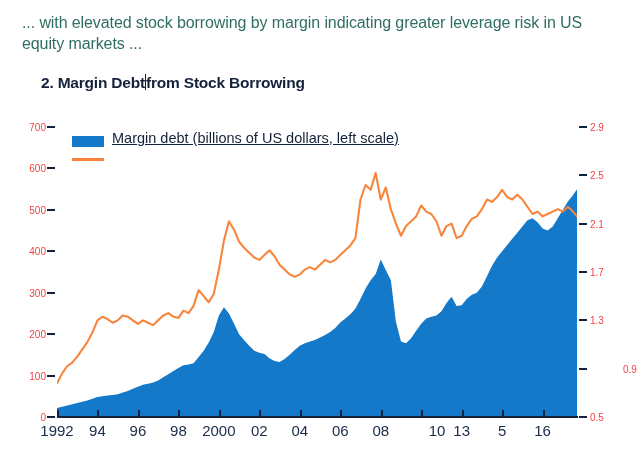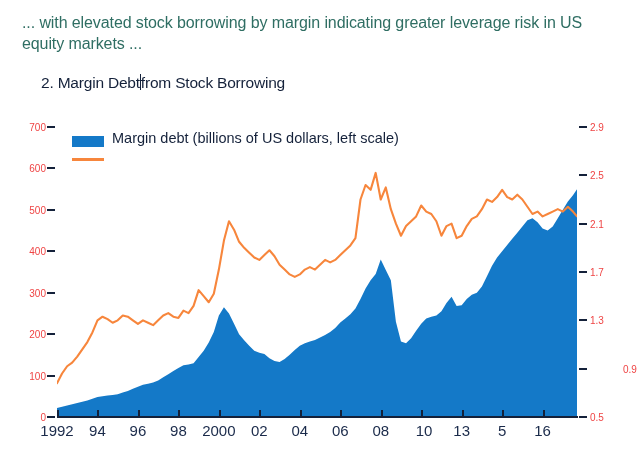--- a/index.html
+++ b/index.html
@@ -36,21 +36,21 @@
   }
 
   
   #chart-title-row {
     position: absolute;
     left: 41px;
     top: 72px;
     display: flex;
     align-items: baseline;
     font-size: 15.5px;
-    font-weight: normal;
+    font-weight: bold;
     color: #14213a;
     letter-spacing: -0.2px;
     white-space: pre;
   }
   #chart-title-row .caret {
     display: inline-block;
     width: 1px;
     height: 16px;
     background: #14213a;
     margin: 0 0px;
@@ -155,20 +155,21 @@
     position: absolute;
     left: 72px;
     top: 17px;
     font-size: 14.5px;
     color: #14213a;
   }
   .legend-row {
     display: flex;
     align-items: flex-start;
     margin-bottom: 3px;
+    text-decoration: underline;
   }
   .legend-swatch-wrap {
     width: 40px;
     flex: 0 0 40px;
     display: flex;
     align-items: center;
     justify-content: flex-start;
     padding-top: 7px;
   }
   .swatch-box {
@@ -271,21 +272,21 @@
         <div class="xlabel" style="left: 218.868px;">2000</div>
         <div class="xtick-mark" style="left: 259.335px;"></div>
         <div class="xlabel" style="left: 259.335px;">02</div>
         <div class="xtick-mark" style="left: 299.802px;"></div>
         <div class="xlabel" style="left: 299.802px;">04</div>
         <div class="xtick-mark" style="left: 340.268px;"></div>
         <div class="xlabel" style="left: 340.268px;">06</div>
         <div class="xtick-mark" style="left: 380.735px;"></div>
         <div class="xlabel" style="left: 380.735px;">08</div>
         <div class="xtick-mark" style="left: 421.202px;"></div>
-        <div class="xlabel" style="left: 424px;">10</div>
+        <div class="xlabel" style="left: 437px;">10</div>
         <div class="xtick-mark" style="left: 461.669px;"></div>
         <div class="xlabel" style="left: 461.669px;">13</div>
         <div class="xtick-mark" style="left: 502.136px;"></div>
         <div class="xlabel" style="left: 502.136px;">5</div>
         <div class="xtick-mark" style="left: 542.603px;"></div>
         <div class="xlabel" style="left: 542.603px;">16</div>
       </div>
 
     <div id="legend">
         <div class="legend-row">

